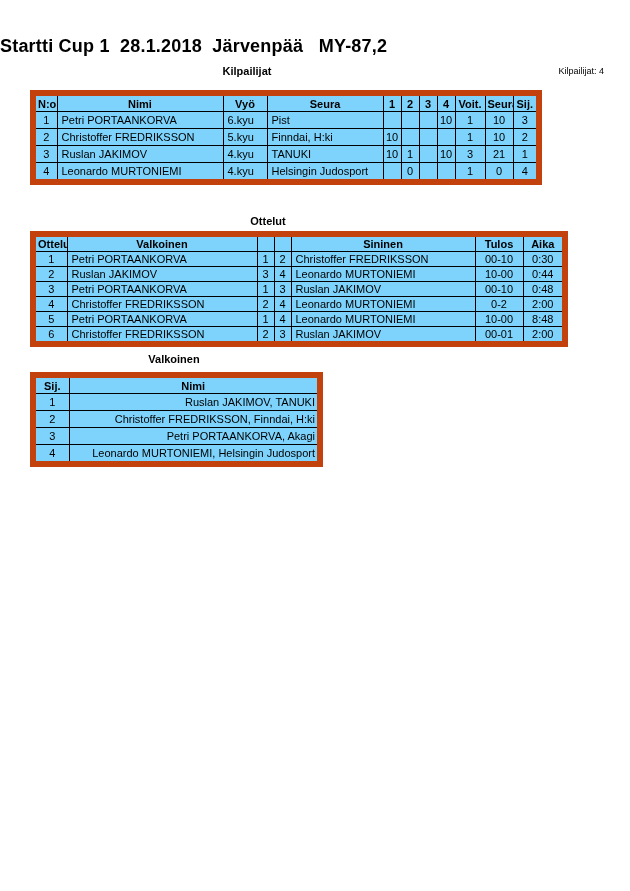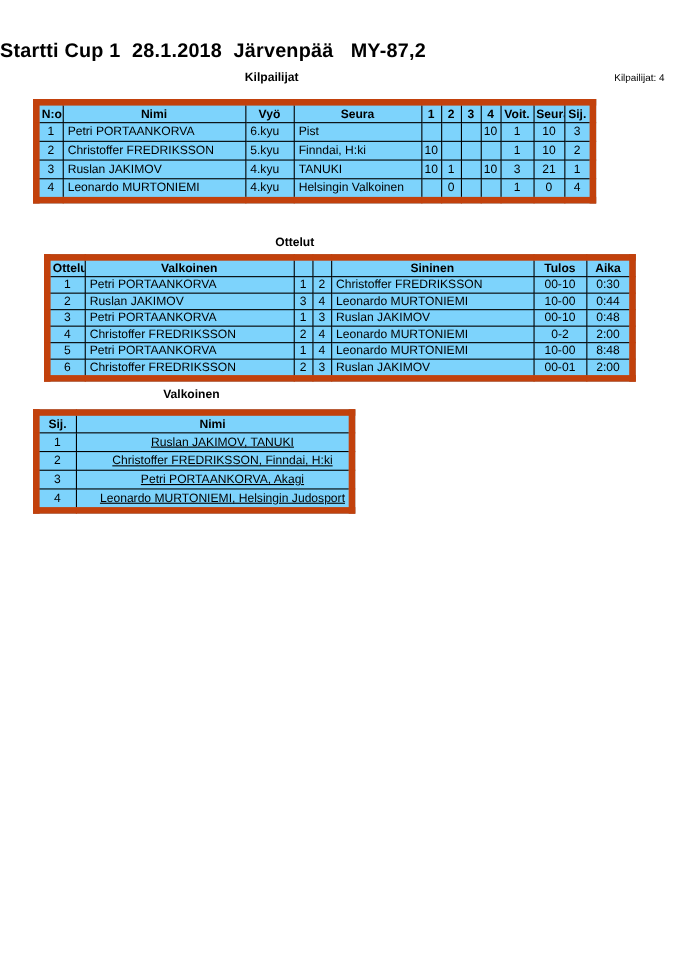--- a/index.html
+++ b/index.html
@@ -26,28 +26,28 @@
   }
   th,td{
     border:1px solid #000;font-size:11px;text-align:center;
     padding:0 2px;overflow:hidden;white-space:nowrap;
   }
   th{font-weight:bold;}
   #t1{top:90px;left:30px;width:506px;}
   #t1 td{height:16px;}
   #t1 th{height:15px;}
   #t1 td:nth-child(2),#t1 td:nth-child(3),#t1 td:nth-child(4){text-align:left;padding-left:4px;}
-  #t2{top:231px;left:40px;width:532px;}
+  #t2{top:231px;left:30px;width:532px;}
   #t2 td{height:14px;}
   #t2 th{height:14px;}
   #t2 td:nth-child(2),#t2 td:nth-child(5){text-align:left;padding-left:4px;}
   #t3{top:372px;left:30px;width:287px;}
   #t3 td{height:16px;}
   #t3 th{height:15px;}
-  #t3 td:nth-child(2){text-align:center;padding-left:20px;text-decoration:underline;}
+  #t3 td:nth-child(2){text-align:right;padding-left:20px;}
 </style>
 </head>
 <body>
 
 <div class="title">Startti Cup 1  28.1.2018  Järvenpää   MY-87,2</div>
 
 <div class="count-label">Kilpailijat: 4</div>
 
 <div class="section-heading" id="h-kilpailijat">Kilpailijat</div>
 
@@ -117,21 +117,21 @@
         <td></td>
         <td>10</td>
         <td>3</td>
         <td>21</td>
         <td>1</td>
       </tr>
       <tr>
         <td>4</td>
         <td>Leonardo MURTONIEMI</td>
         <td>4.kyu</td>
-        <td>Helsingin Valkoinen</td>
+        <td>Helsingin Judosport</td>
         <td></td>
         <td>0</td>
         <td></td>
         <td></td>
         <td>1</td>
         <td>0</td>
         <td>4</td>
       </tr>
     </tbody>
   </table>

